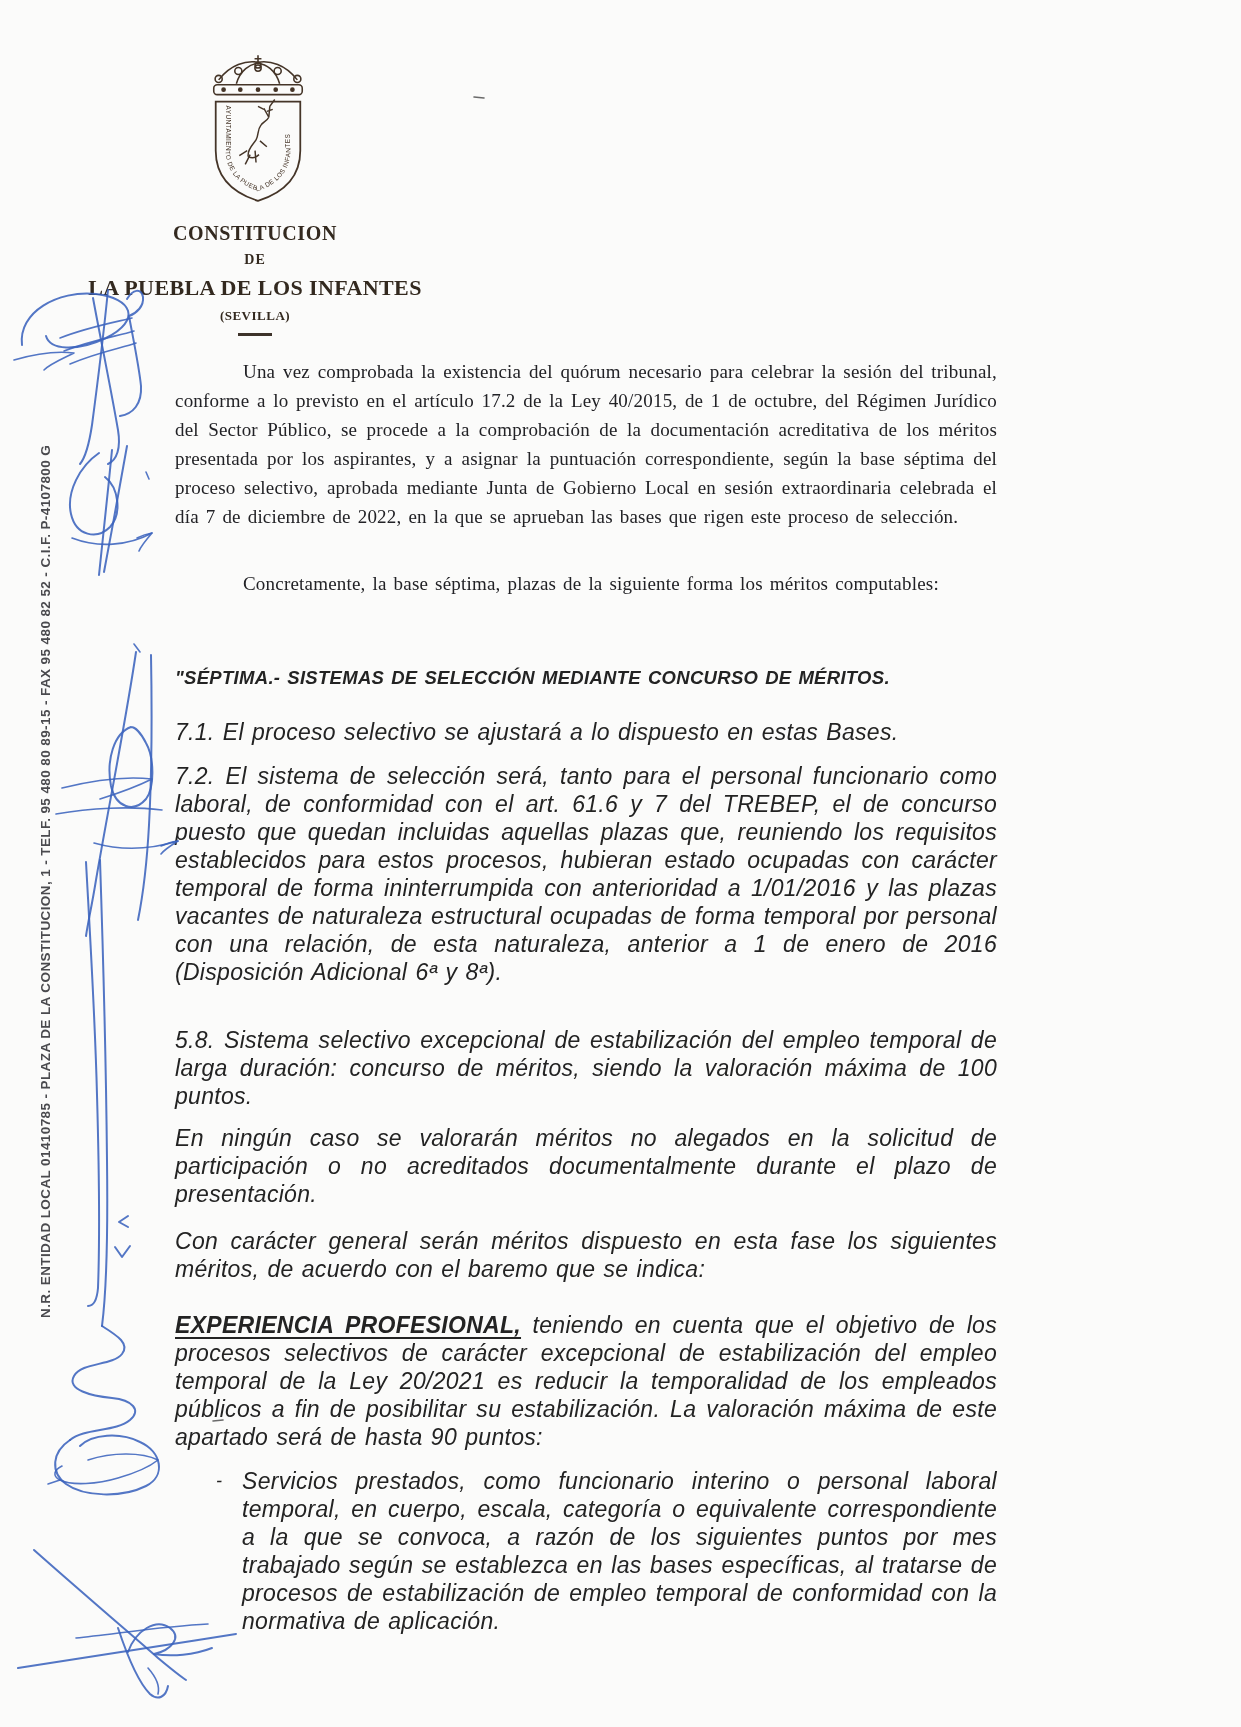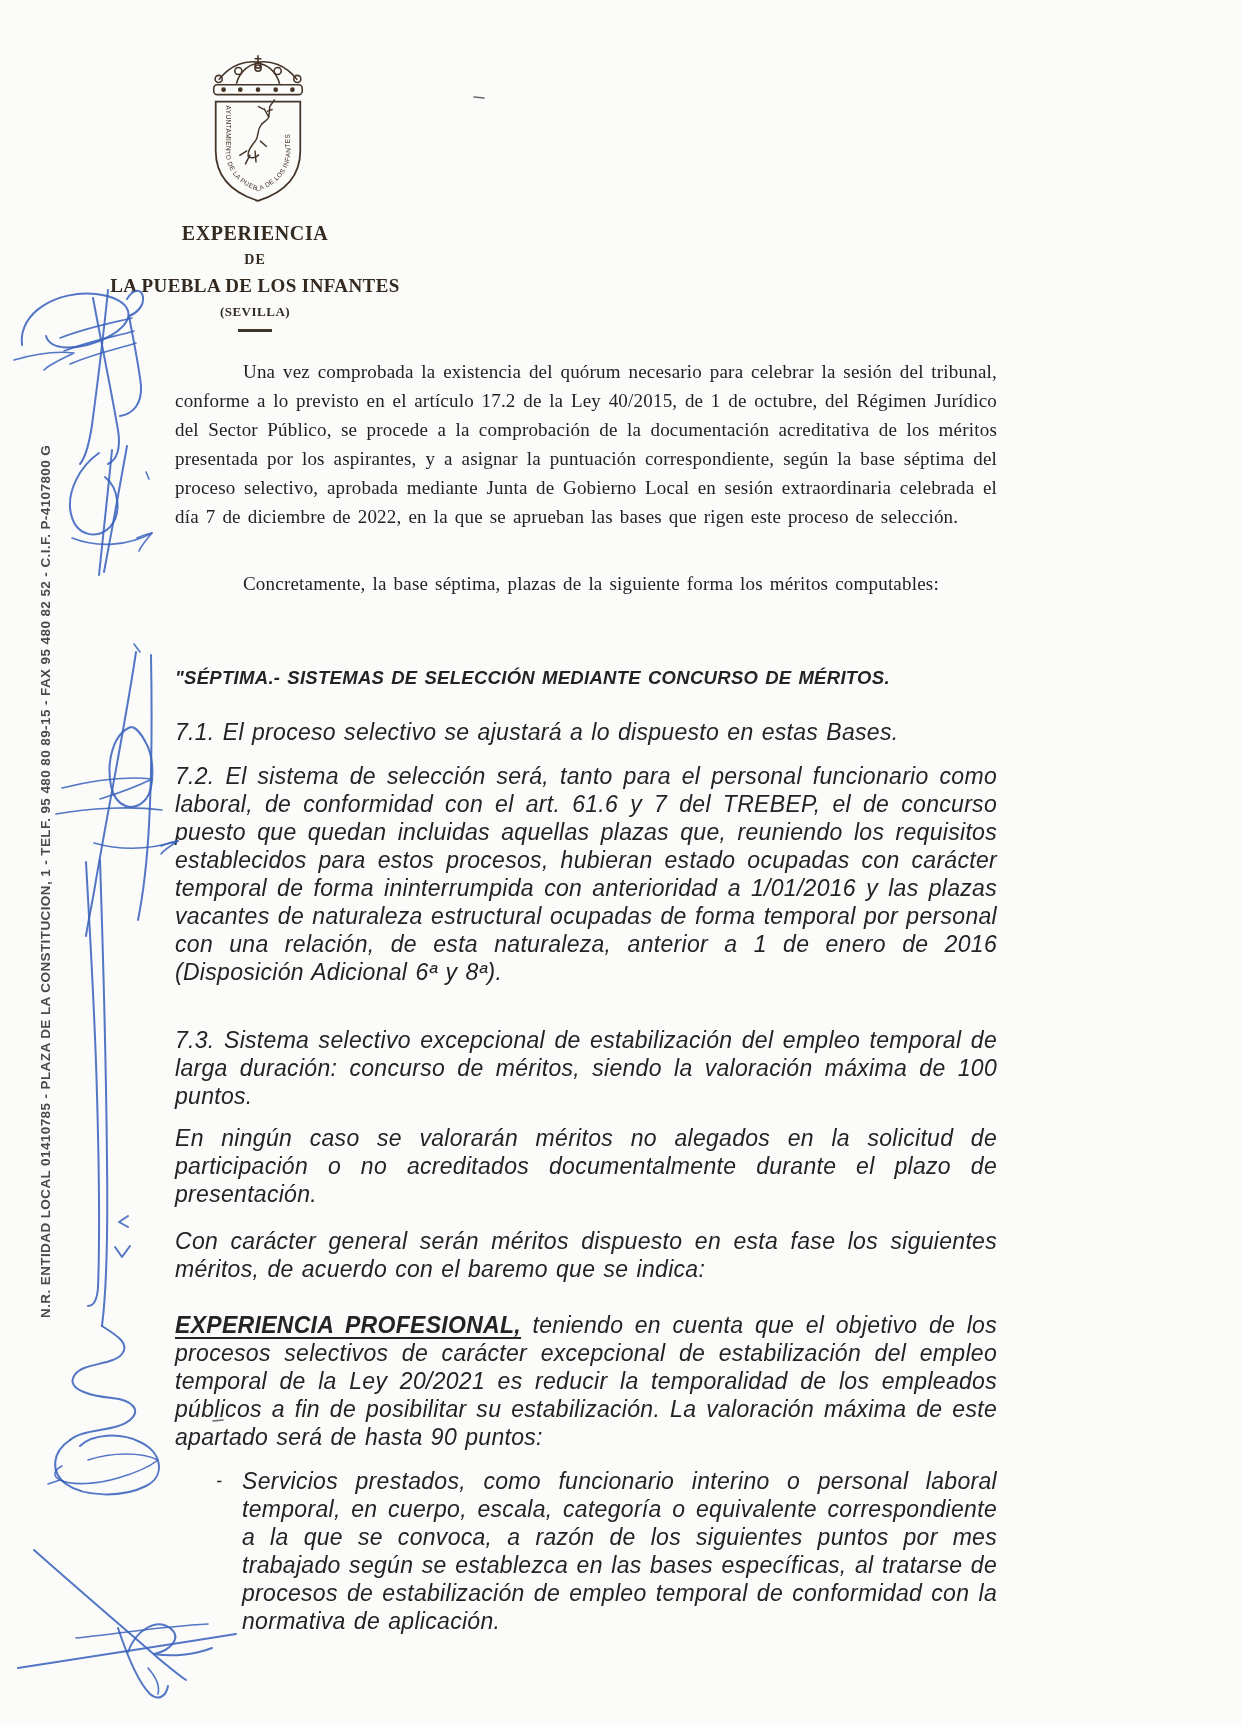--- a/index.html
+++ b/index.html
@@ -6,21 +6,21 @@
   .page{position:relative;width:1241px;height:1727px;background:#fbfbfa;overflow:hidden;
         font-family:"Liberation Serif",serif;color:#222226;}
   
   .sidebar{position:absolute;left:38px;top:1318px;width:900px;transform:rotate(-90deg);
            transform-origin:0 0;font-family:"Liberation Sans",sans-serif;font-size:13.5px;
            letter-spacing:.4px;color:#4a4a4e;white-space:nowrap;font-weight:bold;}
   .crest{position:absolute;left:199px;top:54px;width:118px;height:156px;}
   .letterhead{position:absolute;left:55px;top:222px;width:400px;text-align:center;color:#33291f;}
   .lh1{font-size:20px;font-weight:bold;letter-spacing:.6px;}
   .lh2{font-size:14px;font-weight:bold;margin-top:7px;letter-spacing:1px;}
-  .lh3{font-size:19px;font-weight:bold;margin-top:7px;letter-spacing:.4px;text-align:center;}
+  .lh3{font-size:22px;font-weight:bold;margin-top:7px;letter-spacing:.4px;text-align:center;}
   .lh4{font-size:13px;font-weight:bold;margin-top:7px;letter-spacing:.5px;font-family:Liberation Serif, serif;}
   .lh-rule{width:34px;height:3px;background:#3d332a;margin:9px auto 0;}
   
   .body-col{position:absolute;left:163px;top:357px;width:822px;margin-left:12px;}
   .body-col p{margin:0;}
   .serif{font-size:19px;line-height:29px;text-align:justify;word-spacing:2px;letter-spacing:.2px;}
   .indent{text-indent:68px;}
   .p2{margin-top:38px !important;}
   .it{font-family:"Liberation Sans",sans-serif;font-style:italic;font-size:23px;
       line-height:28px;color:#232323;letter-spacing:.3px;word-spacing:1.5px;}
@@ -73,35 +73,35 @@
     </text>
     <g stroke="#453528" stroke-width="1.5" fill="none">
       <path d="M50 104 C49 96 55 92 58 87 C61 82 59 77 63 72 C65 69 69 68 71 64"></path>
       <path d="M71 64 l-5 -9 M71 64 l1 -11 M66 56 l-6 -3 M72 53 l5 -7 M69 58 l6 -2"></path>
       <path d="M52 102 l-5 10 M57 98 l1 12 M62 88 l7 6 M49 98 l-8 5"></path>
       <path d="M50 104 c4 2 8 1 11 -2"></path>
     </g>
   </svg>
 
   <div class="letterhead">
-    <div class="lh1">EXPERIENCIA</div>
+    <div class="lh1">CONSTITUCION</div>
     <div class="lh2">DE</div>
     <div class="lh3">LA PUEBLA DE LOS INFANTES</div>
     <div class="lh4">(SEVILLA)</div>
     <div class="lh-rule"></div>
   </div>
 
   <div class="body-col">
     <p class="serif indent">Una vez comprobada la existencia del quórum necesario para celebrar la sesión del tribunal, conforme a lo previsto en el artículo 17.2 de la Ley 40/2015, de 1 de octubre, del Régimen Jurídico del Sector Público, se procede a la comprobación de la documentación acreditativa de los méritos presentada por los aspirantes, y a asignar la puntuación correspondiente, según la base séptima del proceso selectivo, aprobada mediante Junta de Gobierno Local en sesión extraordinaria celebrada el día 7 de diciembre de 2022, en la que se aprueban las bases que rigen este proceso de selección.</p>
     <p class="serif indent p2">Concretamente, la base séptima, plazas de la siguiente forma los méritos computables:</p>
 
     <p class="it q-head">"SÉPTIMA.- SISTEMAS DE SELECCIÓN MEDIANTE CONCURSO DE MÉRITOS.</p>
     <p class="it c71">7.1. El proceso selectivo se ajustará a lo dispuesto en estas Bases.</p>
     <p class="it just c72">7.2. El sistema de selección será, tanto para el personal funcionario como laboral, de conformidad con el art. 61.6 y 7 del TREBEP, el de concurso puesto que quedan incluidas aquellas plazas que, reuniendo los requisitos establecidos para estos procesos, hubieran estado ocupadas con carácter temporal de forma ininterrumpida con anterioridad a 1/01/2016 y las plazas vacantes de naturaleza estructural ocupadas de forma temporal por personal con una relación, de esta naturaleza, anterior a 1 de enero de 2016 (Disposición Adicional 6ª y 8ª).</p>
-    <p class="it just c73">7.3. Sistema selectivo excepcional de estabilización del empleo temporal de larga duración: concurso de méritos, siendo la valoración máxima de 100 puntos.</p>
+    <p class="it just c73">5.8. Sistema selectivo excepcional de estabilización del empleo temporal de larga duración: concurso de méritos, siendo la valoración máxima de 100 puntos.</p>
     <p class="it just p-mer">En ningún caso se valorarán méritos no alegados en la solicitud de participación o no acreditados documentalmente durante el plazo de presentación.</p>
     <p class="it just p-bar">Con carácter general serán méritos dispuesto en esta fase los siguientes méritos, de acuerdo con el baremo que se indica:</p>
     <p class="it just p-exp"><span class="lead">EXPERIENCIA PROFESIONAL,</span><span> teniendo en cuenta que el objetivo de los procesos selectivos de carácter excepcional de estabilización del empleo temporal de la Ley 20/2021 es reducir la temporalidad de los empleados públicos a fin de posibilitar su estabilización. La valoración máxima de este apartado será de hasta 90 puntos:</span></p>
     <div class="bullet">
       <span class="dash">-</span>
       <p class="it just">Servicios prestados, como funcionario interino o personal laboral temporal, en cuerpo, escala, categoría o equivalente correspondiente a la que se convoca, a razón de los siguientes puntos por mes trabajado según se establezca en las bases específicas, al tratarse de procesos de estabilización de empleo temporal de conformidad con la normativa de aplicación.</p>
     </div>
   </div>
 
   <svg class="ink" viewBox="0 0 1241 1727" style="color: rgb(59, 99, 189);">

